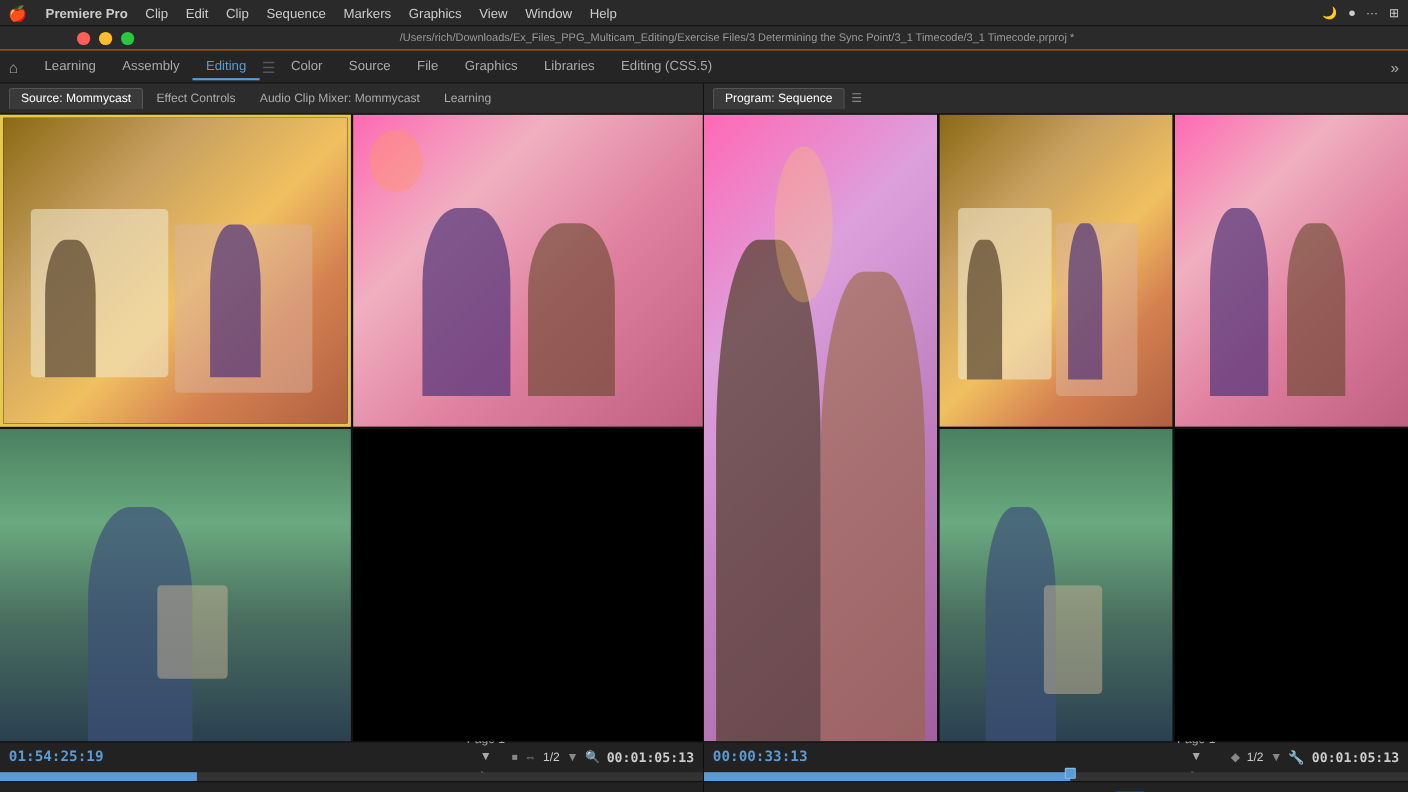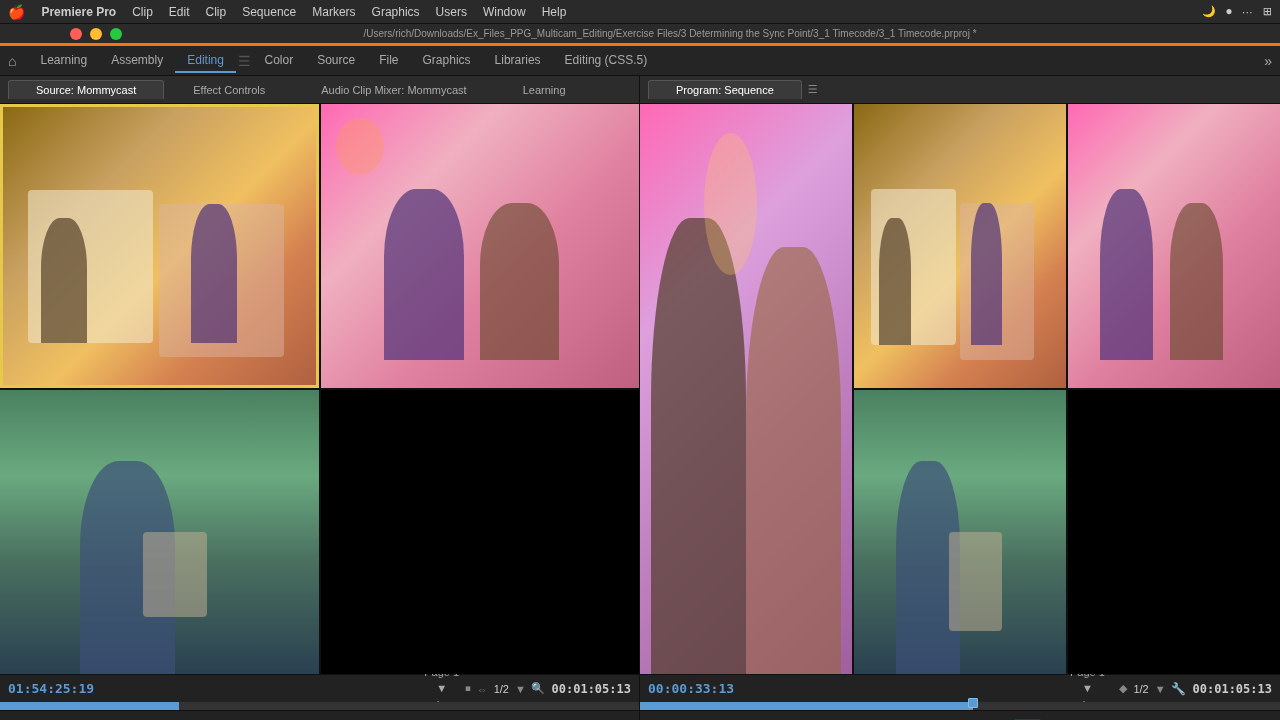--- a/index.html
+++ b/index.html
@@ -76,21 +76,21 @@
     .monitor-tabs {
       height: 28px;
       background: #2c2c2c;
       display: flex;
       align-items: center;
       padding: 0 8px;
       gap: 2px;
       border-bottom: 1px solid #111;
     }
     .monitor-tab {
-      padding: 3px 27px;
+      padding: 3px 10px;
       font-size: 11px;
       color: #aaa;
       cursor: pointer;
       border-radius: 3px 3px 0 0;
     }
     .monitor-tab.active {
       background: #3a3a3a;
       color: #fff;
       border: 1px solid #555;
       border-bottom: none;
@@ -213,32 +213,32 @@
 
 <div class="menu-bar">
   <span class="apple-logo">🍎</span>
   <span class="app-name">Premiere Pro</span>
   <span class="menu-item">Clip</span>
   <span class="menu-item">Edit</span>
   <span class="menu-item">Clip</span>
   <span class="menu-item">Sequence</span>
   <span class="menu-item">Markers</span>
   <span class="menu-item">Graphics</span>
-  <span class="menu-item">Users</span>
+  <span class="menu-item">View</span>
   <span class="menu-item">Window</span>
   <span class="menu-item">Help</span>
   <div class="right-icons">
     <span>🌙</span>
     <span>⏺</span>
     <span>···</span>
     <span>⊞</span>
   </div>
 </div>
 
-<div style="height:22px; background:#2a2a2a; display:flex; align-items:center; padding:0 70px; border-bottom:3px solid #f97316; gap:8px;">
+<div style="height:22px; background:#2a2a2a; display:flex; align-items:center; padding:0 70px; border-bottom:1px solid #f97316; gap:8px;">
   <span style="width:12px;height:12px;background:#ff5f57;border-radius:50%;display:inline-block;"></span>
   <span style="width:12px;height:12px;background:#febc2e;border-radius:50%;display:inline-block;"></span>
   <span style="width:12px;height:12px;background:#28c840;border-radius:50%;display:inline-block;"></span>
   <span style="color:#999;font-size:10px;flex:1;text-align:center;overflow:hidden;white-space:nowrap;text-overflow:ellipsis;">/Users/rich/Downloads/Ex_Files_PPG_Multicam_Editing/Exercise Files/3 Determining the Sync Point/3_1 Timecode/3_1 Timecode.prproj *</span>
 </div>
 
 <div class="workspace-bar">
   <span class="home-icon">⌂</span>
   <span class="workspace-tab">Learning</span>
   <span class="workspace-tab">Assembly</span>

